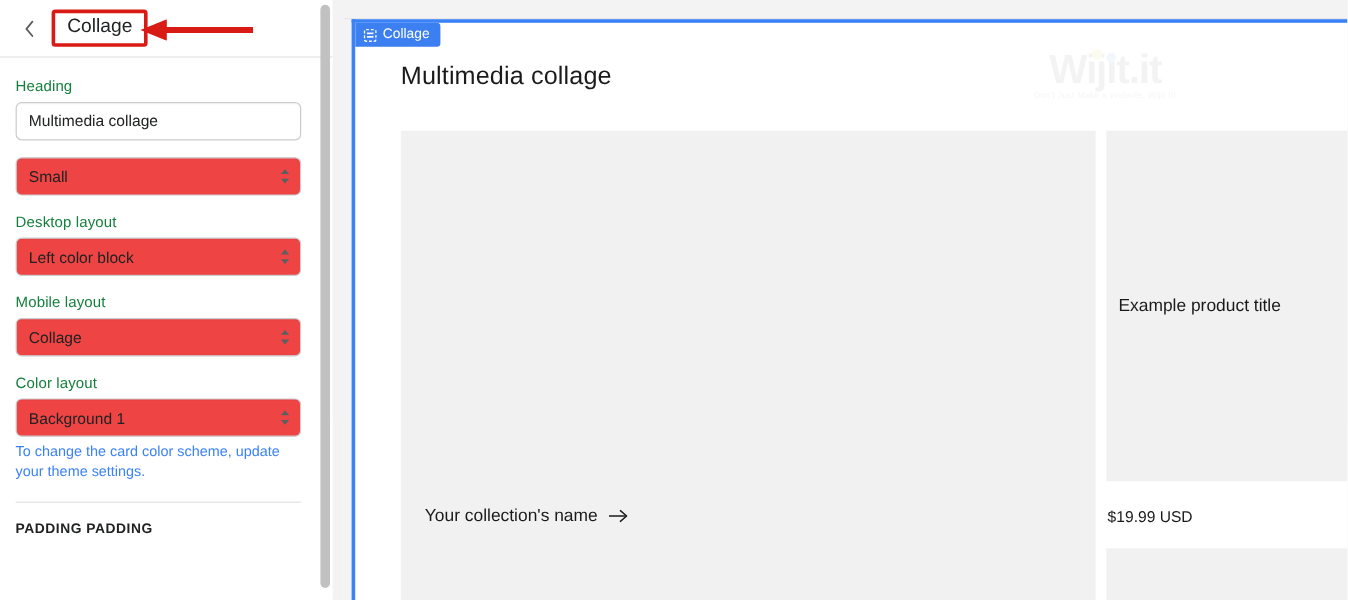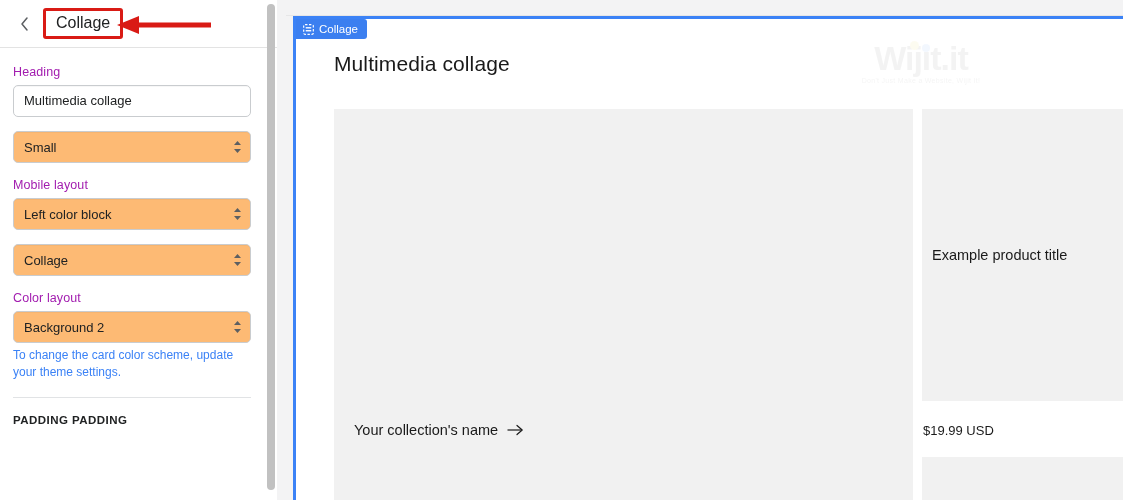--- a/index.html
+++ b/index.html
@@ -79,21 +79,21 @@
 
   #sidebar-body {
     padding: 16px 13px 0 13px;
     position: relative;
     height: 452px;
   }
 
   .field { margin-bottom: 14px; }
   .field-label {
     font-size: 12.5px;
-    color: #a21caf;
+    color: #15803d;
     line-height: 16px;
     margin-bottom: 5px;
     display: block;
     letter-spacing: 0.1px;
   }
 
   .text-input {
     width: 238px;
     height: 32px;
     border: 1px solid #c9cccf;
@@ -112,21 +112,21 @@
   .select-wrap {
     position: relative;
     width: 238px;
     height: 32px;
   }
   .select-box {
     width: 238px;
     height: 32px;
     border: 1px solid #c9cccf;
     border-radius: 5px;
-    background: #fdba74;
+    background: #ef4444;
     font-size: 13px;
     color: #202223;
     padding: 0 28px 0 10px;
     display: flex;
     align-items: center;
     cursor: pointer;
     box-shadow: 0 1px 0 rgba(0,0,0,0.03) inset;
   }
   .select-caret {
     position: absolute;
@@ -399,48 +399,49 @@
           <span class="select-caret">
             <svg width="9" height="14" viewBox="0 0 9 14" fill="none">
               <polygon points="4.5,1 8,5 1,5" fill="#5c5f62"></polygon>
               <polygon points="4.5,13 8,9 1,9" fill="#5c5f62"></polygon>
             </svg>
           </span>
         </div>
       </div>
 
       <div class="field">
-        <span class="field-label">Mobile layout</span>
+        <span class="field-label">Desktop layout</span>
         <div class="select-wrap">
           <div class="select-box">Left color block</div>
           <span class="select-caret">
             <svg width="9" height="14" viewBox="0 0 9 14" fill="none">
               <polygon points="4.5,1 8,5 1,5" fill="#5c5f62"></polygon>
               <polygon points="4.5,13 8,9 1,9" fill="#5c5f62"></polygon>
             </svg>
           </span>
         </div>
       </div>
 
       <div class="field">
+        <span class="field-label">Mobile layout</span>
         <div class="select-wrap">
           <div class="select-box">Collage</div>
           <span class="select-caret">
             <svg width="9" height="14" viewBox="0 0 9 14" fill="none">
               <polygon points="4.5,1 8,5 1,5" fill="#5c5f62"></polygon>
               <polygon points="4.5,13 8,9 1,9" fill="#5c5f62"></polygon>
             </svg>
           </span>
         </div>
       </div>
 
       <div class="field" style="margin-bottom:7px;">
         <span class="field-label">Color layout</span>
         <div class="select-wrap">
-          <div class="select-box">Background 2</div>
+          <div class="select-box">Background 1</div>
           <span class="select-caret">
             <svg width="9" height="14" viewBox="0 0 9 14" fill="none">
               <polygon points="4.5,1 8,5 1,5" fill="#5c5f62"></polygon>
               <polygon points="4.5,13 8,9 1,9" fill="#5c5f62"></polygon>
             </svg>
           </span>
         </div>
       </div>
 
       <div class="help-text">To change the card color scheme, update your theme settings.</div>

